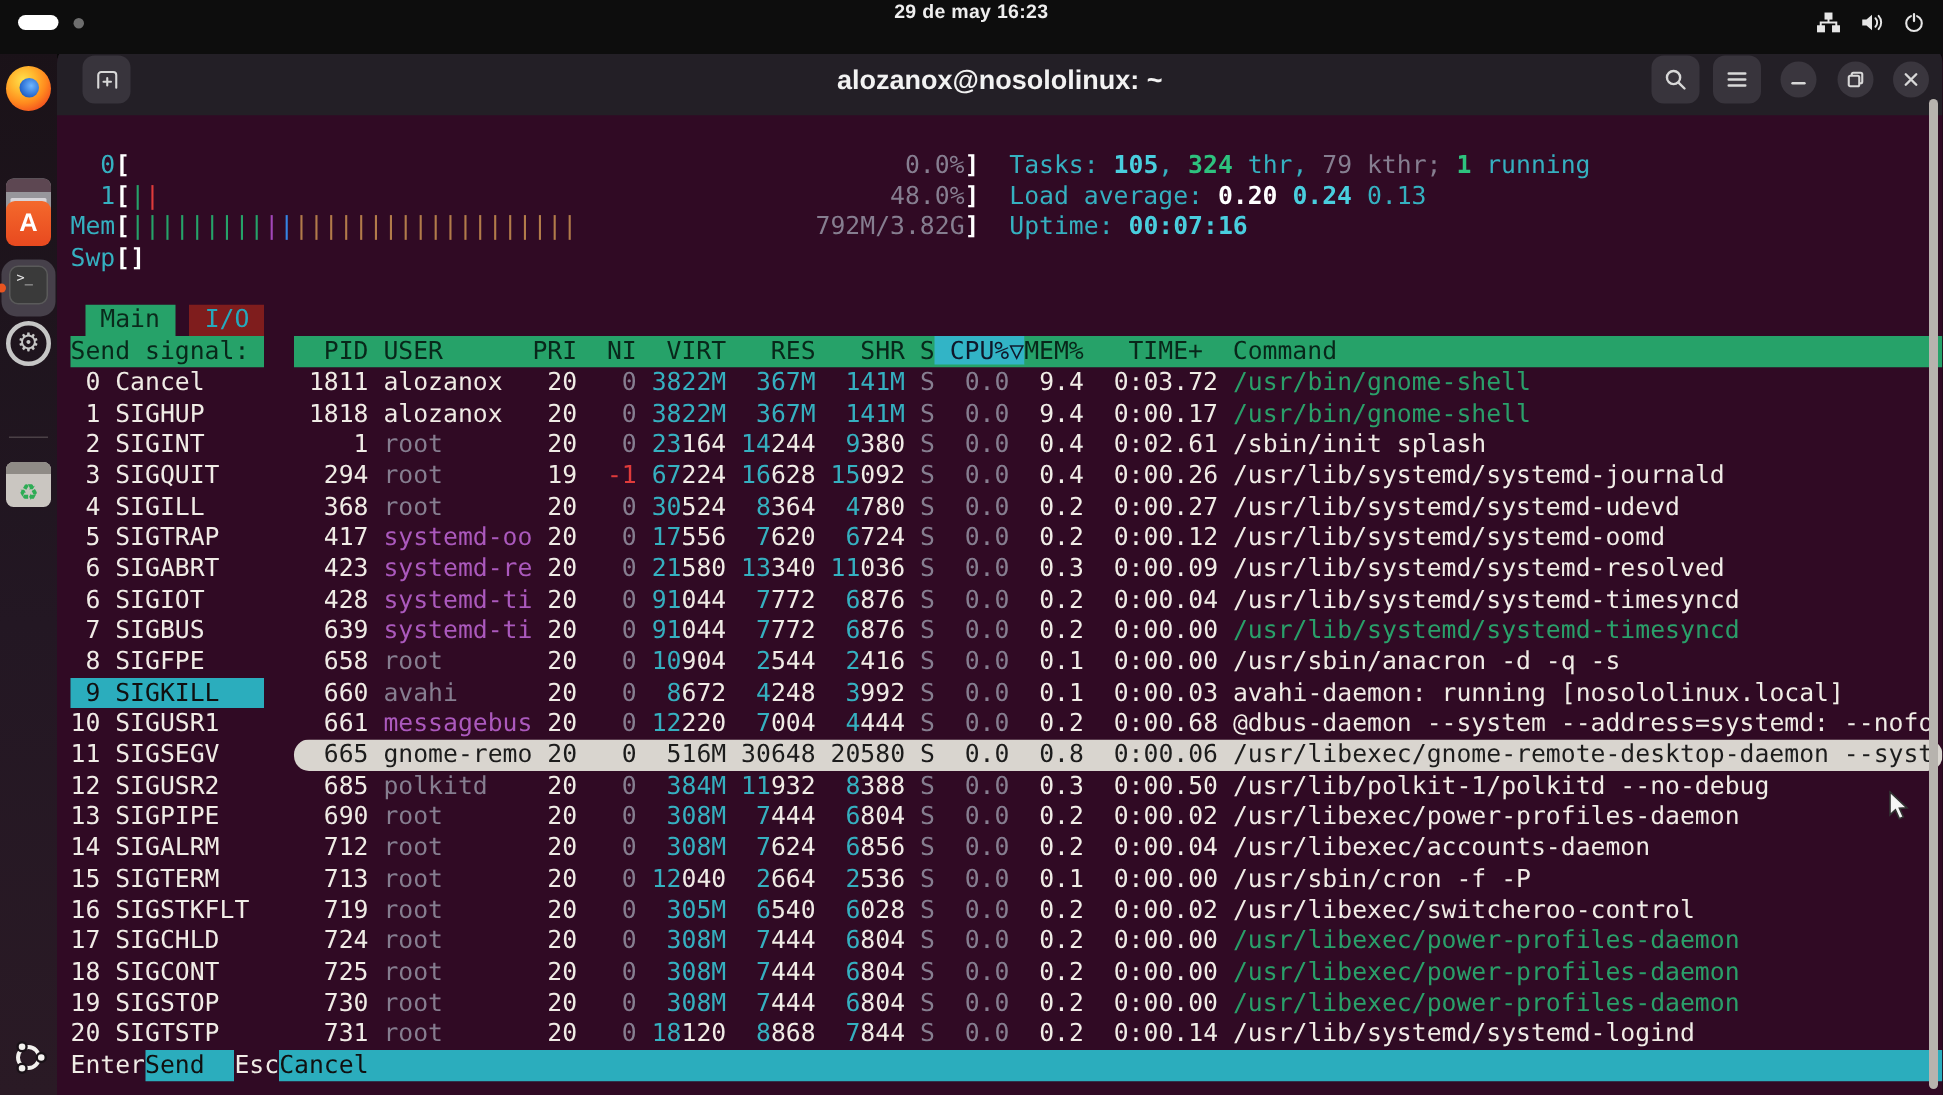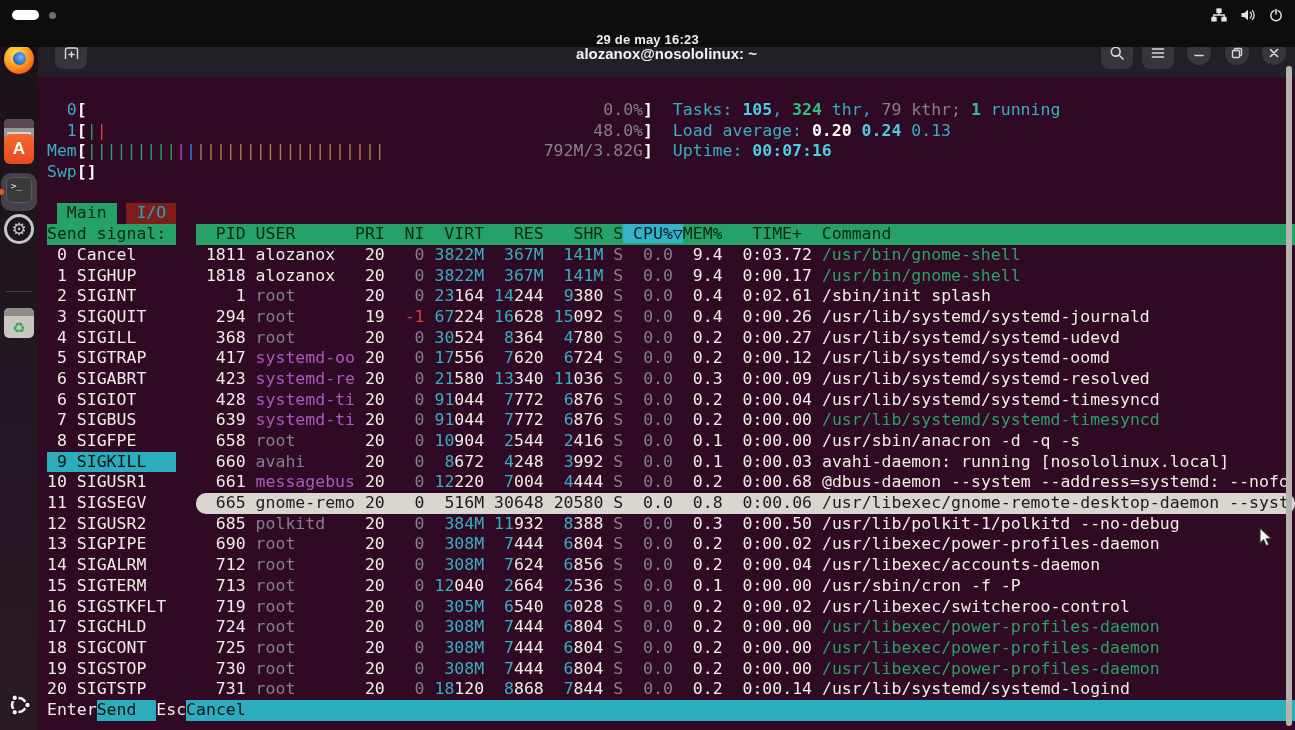--- a/index.html
+++ b/index.html
@@ -1,21 +1,21 @@
 <!DOCTYPE html>
 <html><head>
 <meta charset="utf-8">
 <style>
   * { margin:0; padding:0; box-sizing:border-box; }
   html,body { width:1295px; height:730px; overflow:hidden; background:#0a0a0a;
               font-family:"Liberation Sans", sans-serif; }
 
   
-  .topbar { position:absolute; left:0; top:0; width:1295px; height:47px;
-            background:#0d0d0d; display:flex; align-items:flex-end; z-index:5; }
+  .topbar { position:absolute; left:0; top:0; width:1295px; height:36px;
+            background:#0d0d0d; display:flex; align-items:flex-start; z-index:5; }
   .ws-wrap { position:absolute; left:12px; top:0; height:30px; display:flex; align-items:center; gap:10px; }
   .ws-pill { width:27px; height:10px; border-radius:5px; background:#ffffff; }
   .ws-dot  { width:7px; height:7px; border-radius:50%; background:#6e6e6e; }
   .clock { margin:0 auto; color:#eeeeee; font-size:13px; font-weight:bold; letter-spacing:.2px; }
   .status { position:absolute; right:12px; top:0; height:30px; display:flex; align-items:center; gap:13px; }
   .status svg { display:block; }
 
   
   .dock { position:absolute; left:0; top:30px; width:38px; height:700px;
           background:linear-gradient(180deg,#1a1218 0%, #231723 55%, #2a1a25 100%); z-index:4; }
@@ -37,21 +37,21 @@
   .swupd { border-radius:5px; background:#cac6c1; position:relative; display:flex; align-items:flex-end; justify-content:center; }
   .swupd::before { content:""; position:absolute; left:0; top:0; width:100%; height:8px; background:#8f8b86; border-radius:5px 5px 0 0; }
   .swupd .rec { color:#2eac55; font-size:15px; line-height:20px; font-family:"DejaVu Sans",sans-serif; }
   .dock-divider { position:absolute; left:6px; width:26px; height:1px; background:#4a4046; }
   .ubuntu-logo { position:absolute; left:6px; }
 
   
   .window { position:absolute; left:38px; top:30px; width:1257px; height:700px;
             border-radius:12px 12px 0 0; overflow:hidden; background:#300a24; z-index:3; }
   .thead { height:47px; background:#231f26; display:flex; align-items:center; position:relative; }
-  .ttitle { position:absolute; left:0; right:0; text-align:center; color:#f2f2f2; font-size:15px; font-weight:bold; }
+  .ttitle { position:absolute; left:0; right:0; text-align:center; color:#f2f2f2; font-size:18px; font-weight:bold; }
   .tbtn { width:32px; height:32px; border-radius:8px; background:#38343c; display:flex; align-items:center;
           justify-content:center; color:#d8d8d8; cursor:pointer; position:absolute; top:7px; }
   .tbtn.round { width:24px; height:24px; border-radius:50%; top:11px; background:#3a363e; }
   .newtab { left:17px; }
   .search { right:162px; } .menu { right:121px; }
   .minb { right:84px; } .maxb { right:46px; } .closeb { right:9px; }
 
   
   .screen { position:absolute; left:0; top:47px; right:0; bottom:0; background:#300a24;
             font-family:"DejaVu Sans Mono",monospace; font-size:16.5px; line-height:20.7px;

